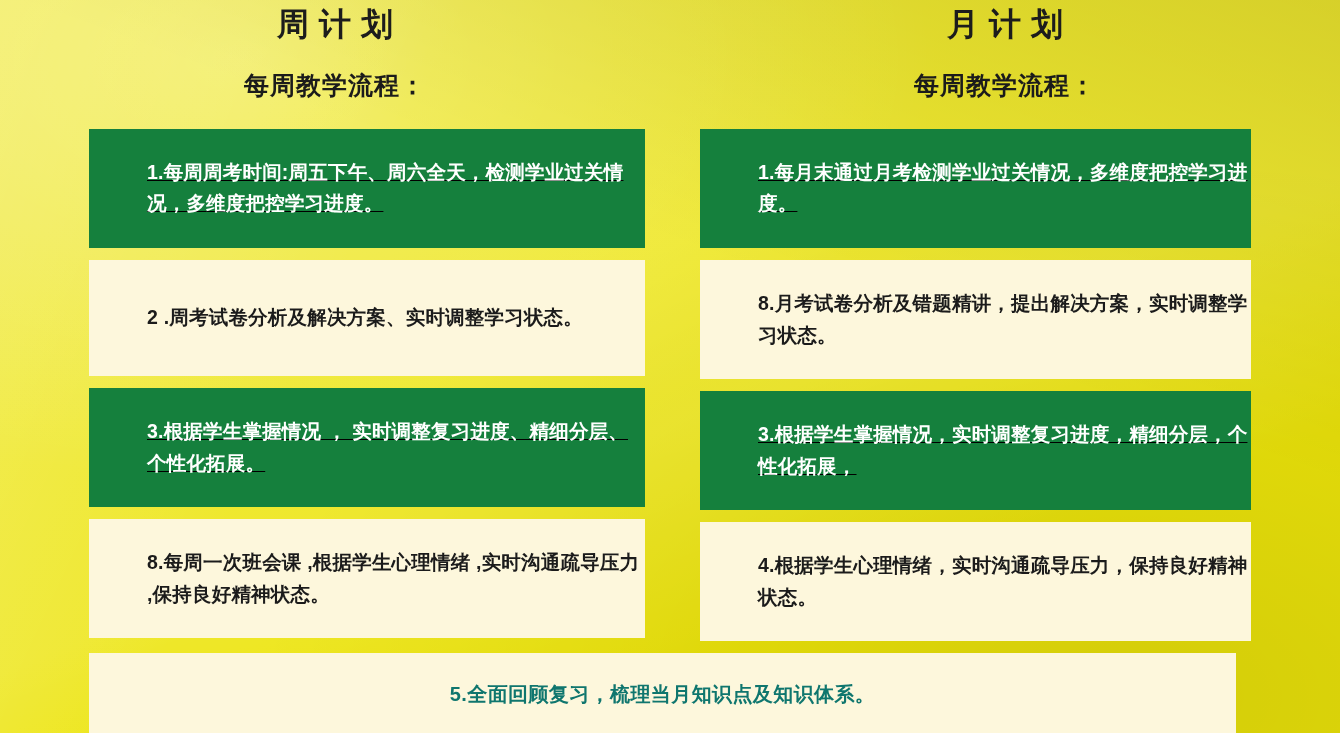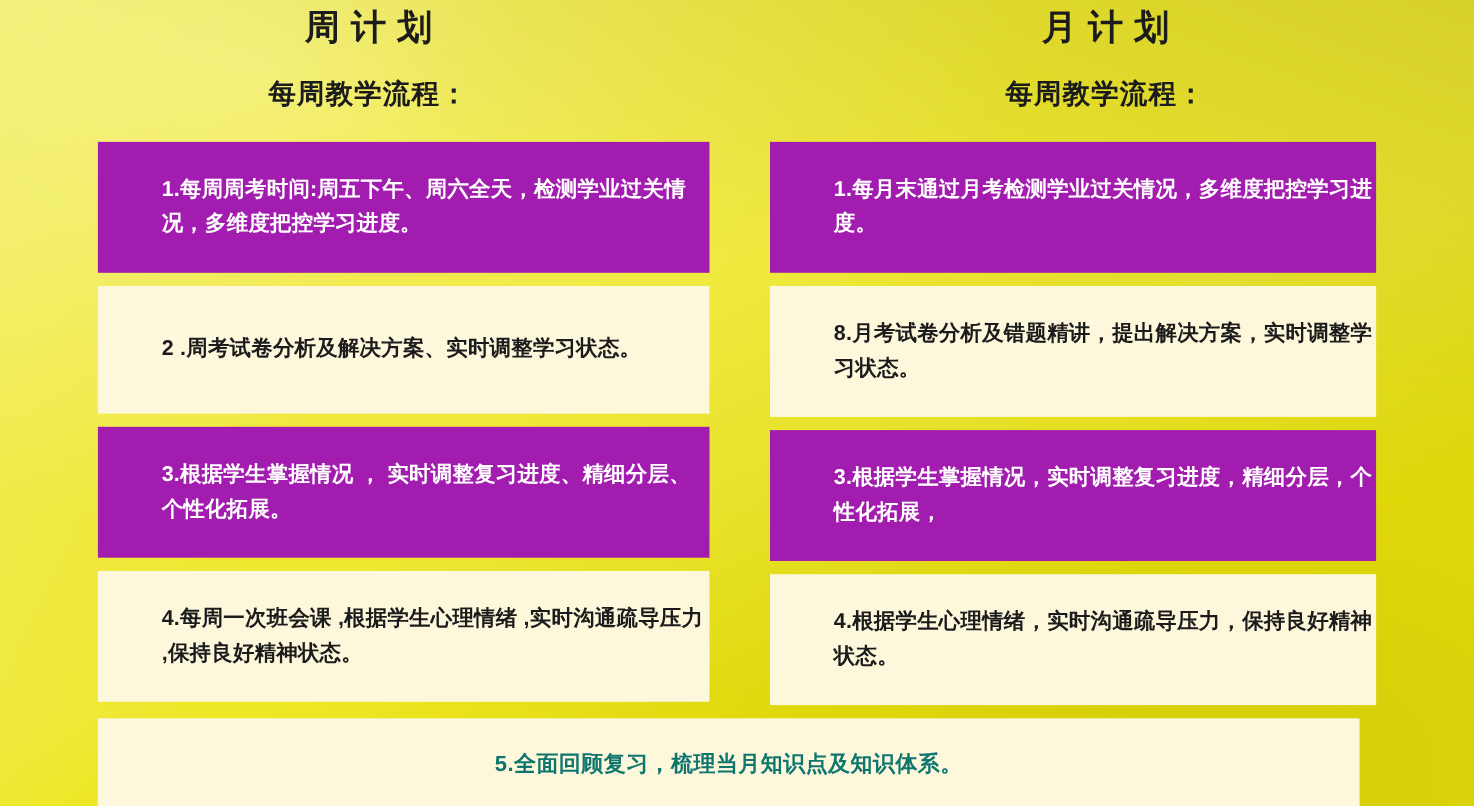--- a/index.html
+++ b/index.html
@@ -76,21 +76,22 @@
   .col-left .card { width: 556px; margin-left: 89px; }
   .col-right .card { width: 551px; margin-left: 30px; }
   .card p {
     margin: 0;
     font-size: 19.5px;
     line-height: 1.62;
     font-weight: bold;
     letter-spacing: 0.2px;
   }
   .card.dark {
-    background: #a21caf;
+    background: #15803d;
+    text-decoration: underline;
   }
   .card.dark p { color: #ffffff; }
   .card.light {
     background: #fdf7dc;
   }
   .card.light p { color: #1b1b1b; }
 
   .full-card {
     position: absolute;
     left: 89px;
@@ -126,21 +127,21 @@
         <div class="card dark">
           <p>1.每周周考时间:周五下午、周六全天，检测学业过关情况，多维度把控学习进度。</p>
         </div>
         <div class="card light">
           <p>2 .周考试卷分析及解决方案、实时调整学习状态。</p>
         </div>
         <div class="card dark">
           <p>3.根据学生掌握情况 ， 实时调整复习进度、精细分层、个性化拓展。</p>
         </div>
         <div class="card light">
-          <p>4.每周一次班会课 ,根据学生心理情绪 ,实时沟通疏导压力 ,保持良好精神状态。</p>
+          <p>8.每周一次班会课 ,根据学生心理情绪 ,实时沟通疏导压力 ,保持良好精神状态。</p>
         </div>
       </div>
     </div>
 
     <div class="column col-right">
       <h1 class="col-title">月计划</h1>
       <h2 class="col-subtitle">每周教学流程：</h2>
       <div class="cards">
         <div class="card dark">
           <p>1.每月末通过月考检测学业过关情况，多维度把控学习进度。</p>

